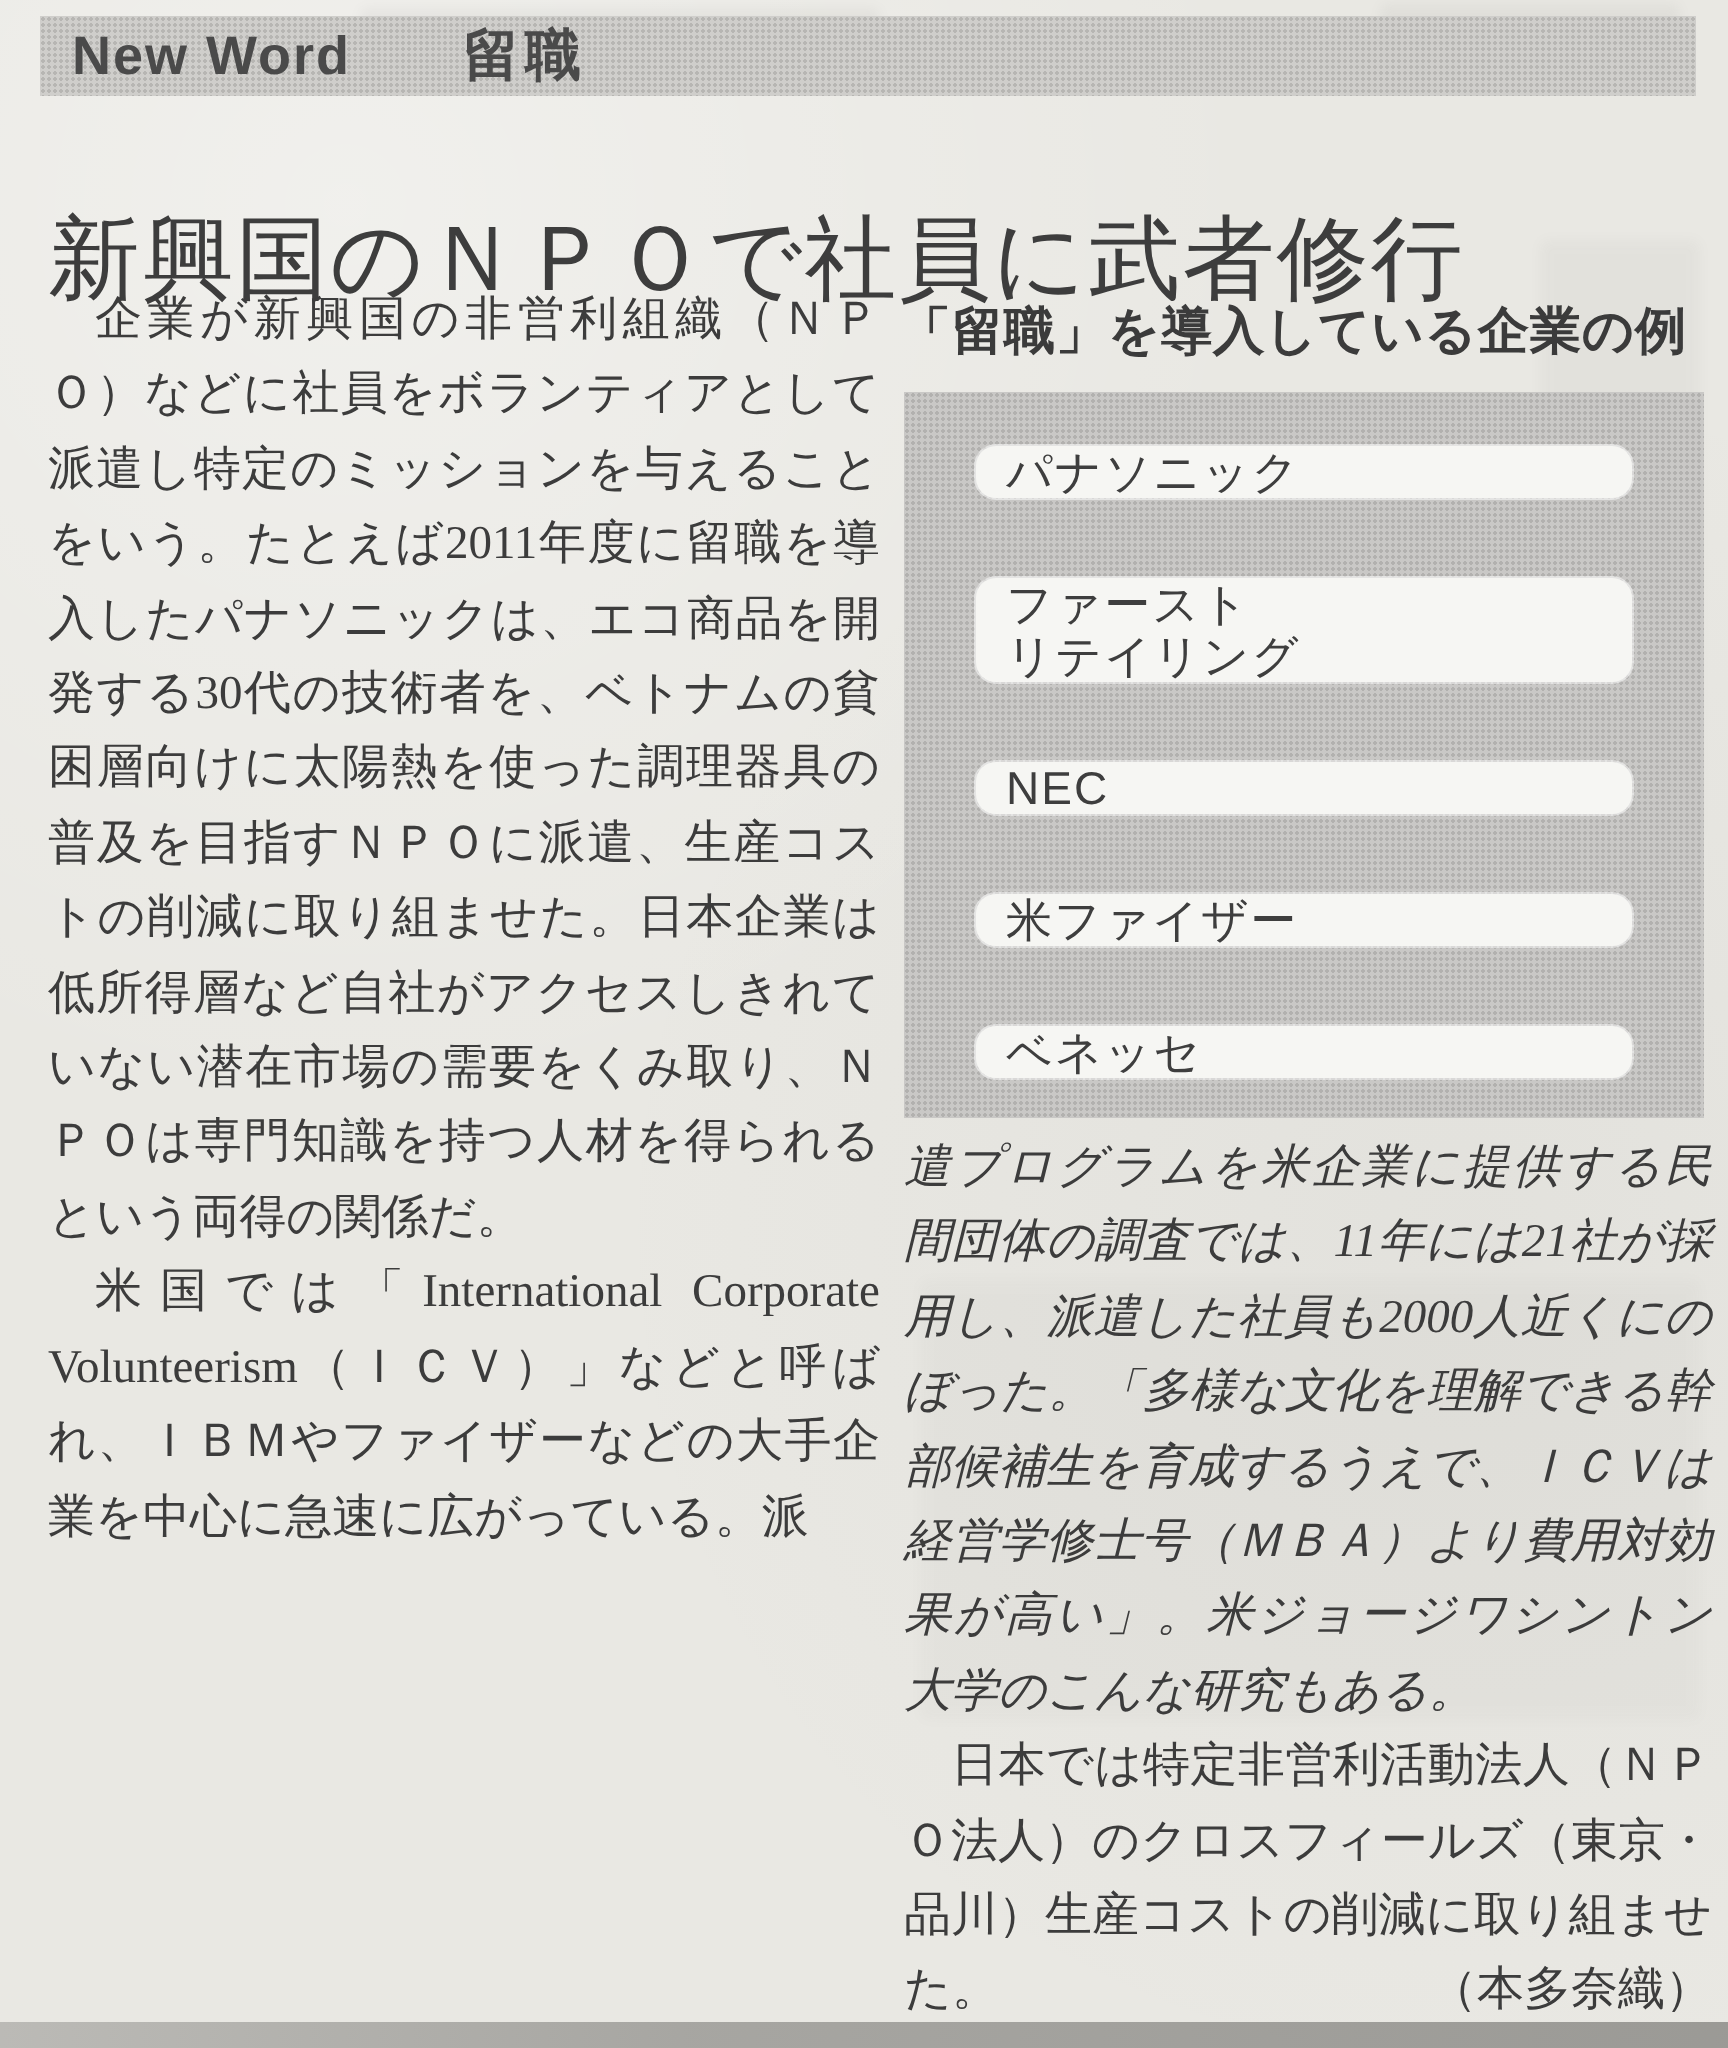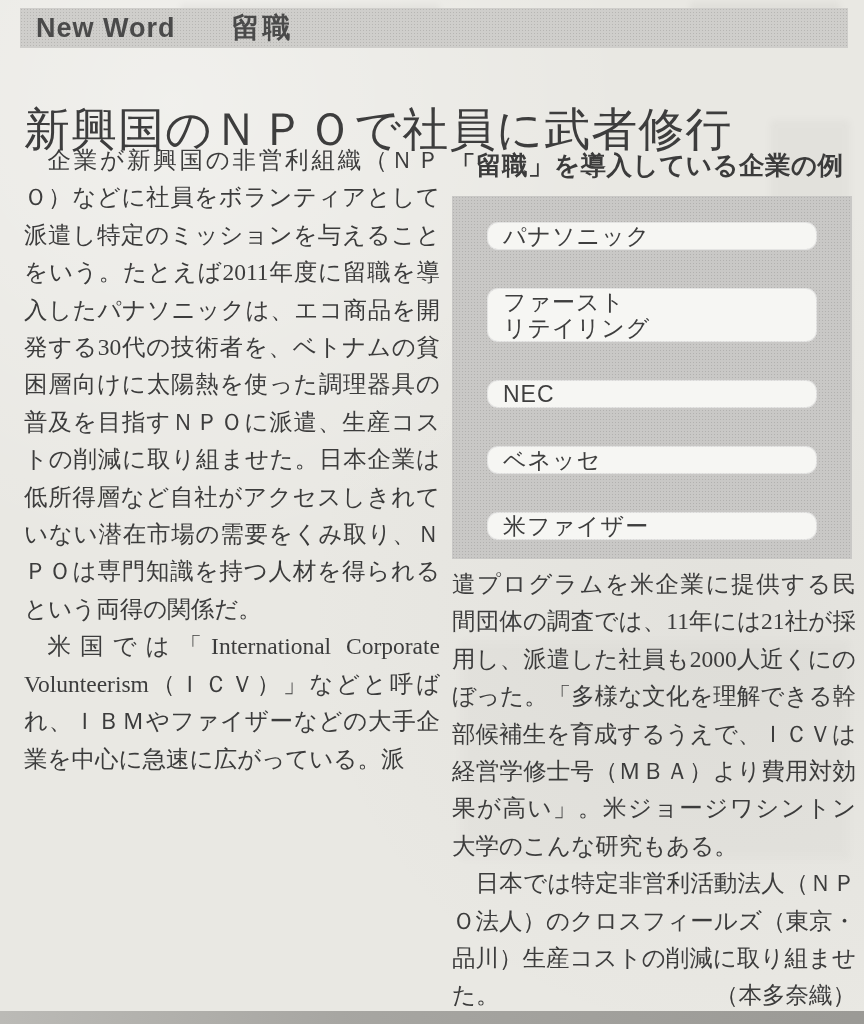--- a/index.html
+++ b/index.html
@@ -69,21 +69,21 @@
   
   .col {
     position: absolute;
     top: 142px;
     font-size: 23.5px;
     line-height: 37.4px;
     text-align: justify;
     color: #3c3c3c;
   }
   .col p { margin: 0; text-indent: 1em; }
-  .col p.no-indent { text-indent: 0; }
+  .col p.no-indent { text-indent: 0; font-style: italic; }
   .col-left  { left: 24px;  width: 416px; }
   .col-right { left: 452px; width: 404px; top: 566px; }
   .byline {
     float: right;
     text-indent: 0;
     margin-left: 40px;
   }
   
   .infographic {
     position: absolute;
@@ -166,24 +166,24 @@
         <span>パナソニック</span>
       </div>
       <div class="company-card">
         <span>ファースト</span>
         <span>リテイリング</span>
       </div>
       <div class="company-card">
         <span>NEC</span>
       </div>
       <div class="company-card">
-        <span>ベネッセ</span>
+        <span>米ファイザー</span>
       </div>
       <div class="company-card">
-        <span>米ファイザー</span>
+        <span>ベネッセ</span>
       </div>
     </div>
   </div>
 
   <div class="col col-right">
     <p class="no-indent">遣プログラムを米企業に提供する民間団体の調査では、11年には21社が採用し、派遣した社員も2000人近くにのぼった。「多様な文化を理解できる幹部候補生を育成するうえで、ＩＣＶは経営学修士号（ＭＢＡ）より費用対効果が高い」。米ジョージワシントン大学のこんな研究もある。</p>
     <p><span>日本では特定非営利活動法人（ＮＰＯ法人）のクロスフィールズ（東京・品川）生産コストの削減に取り組ませた。</span><span class="byline">（本多奈織）</span></p>
   </div>
 
   <div class="bottom-strip"></div>

